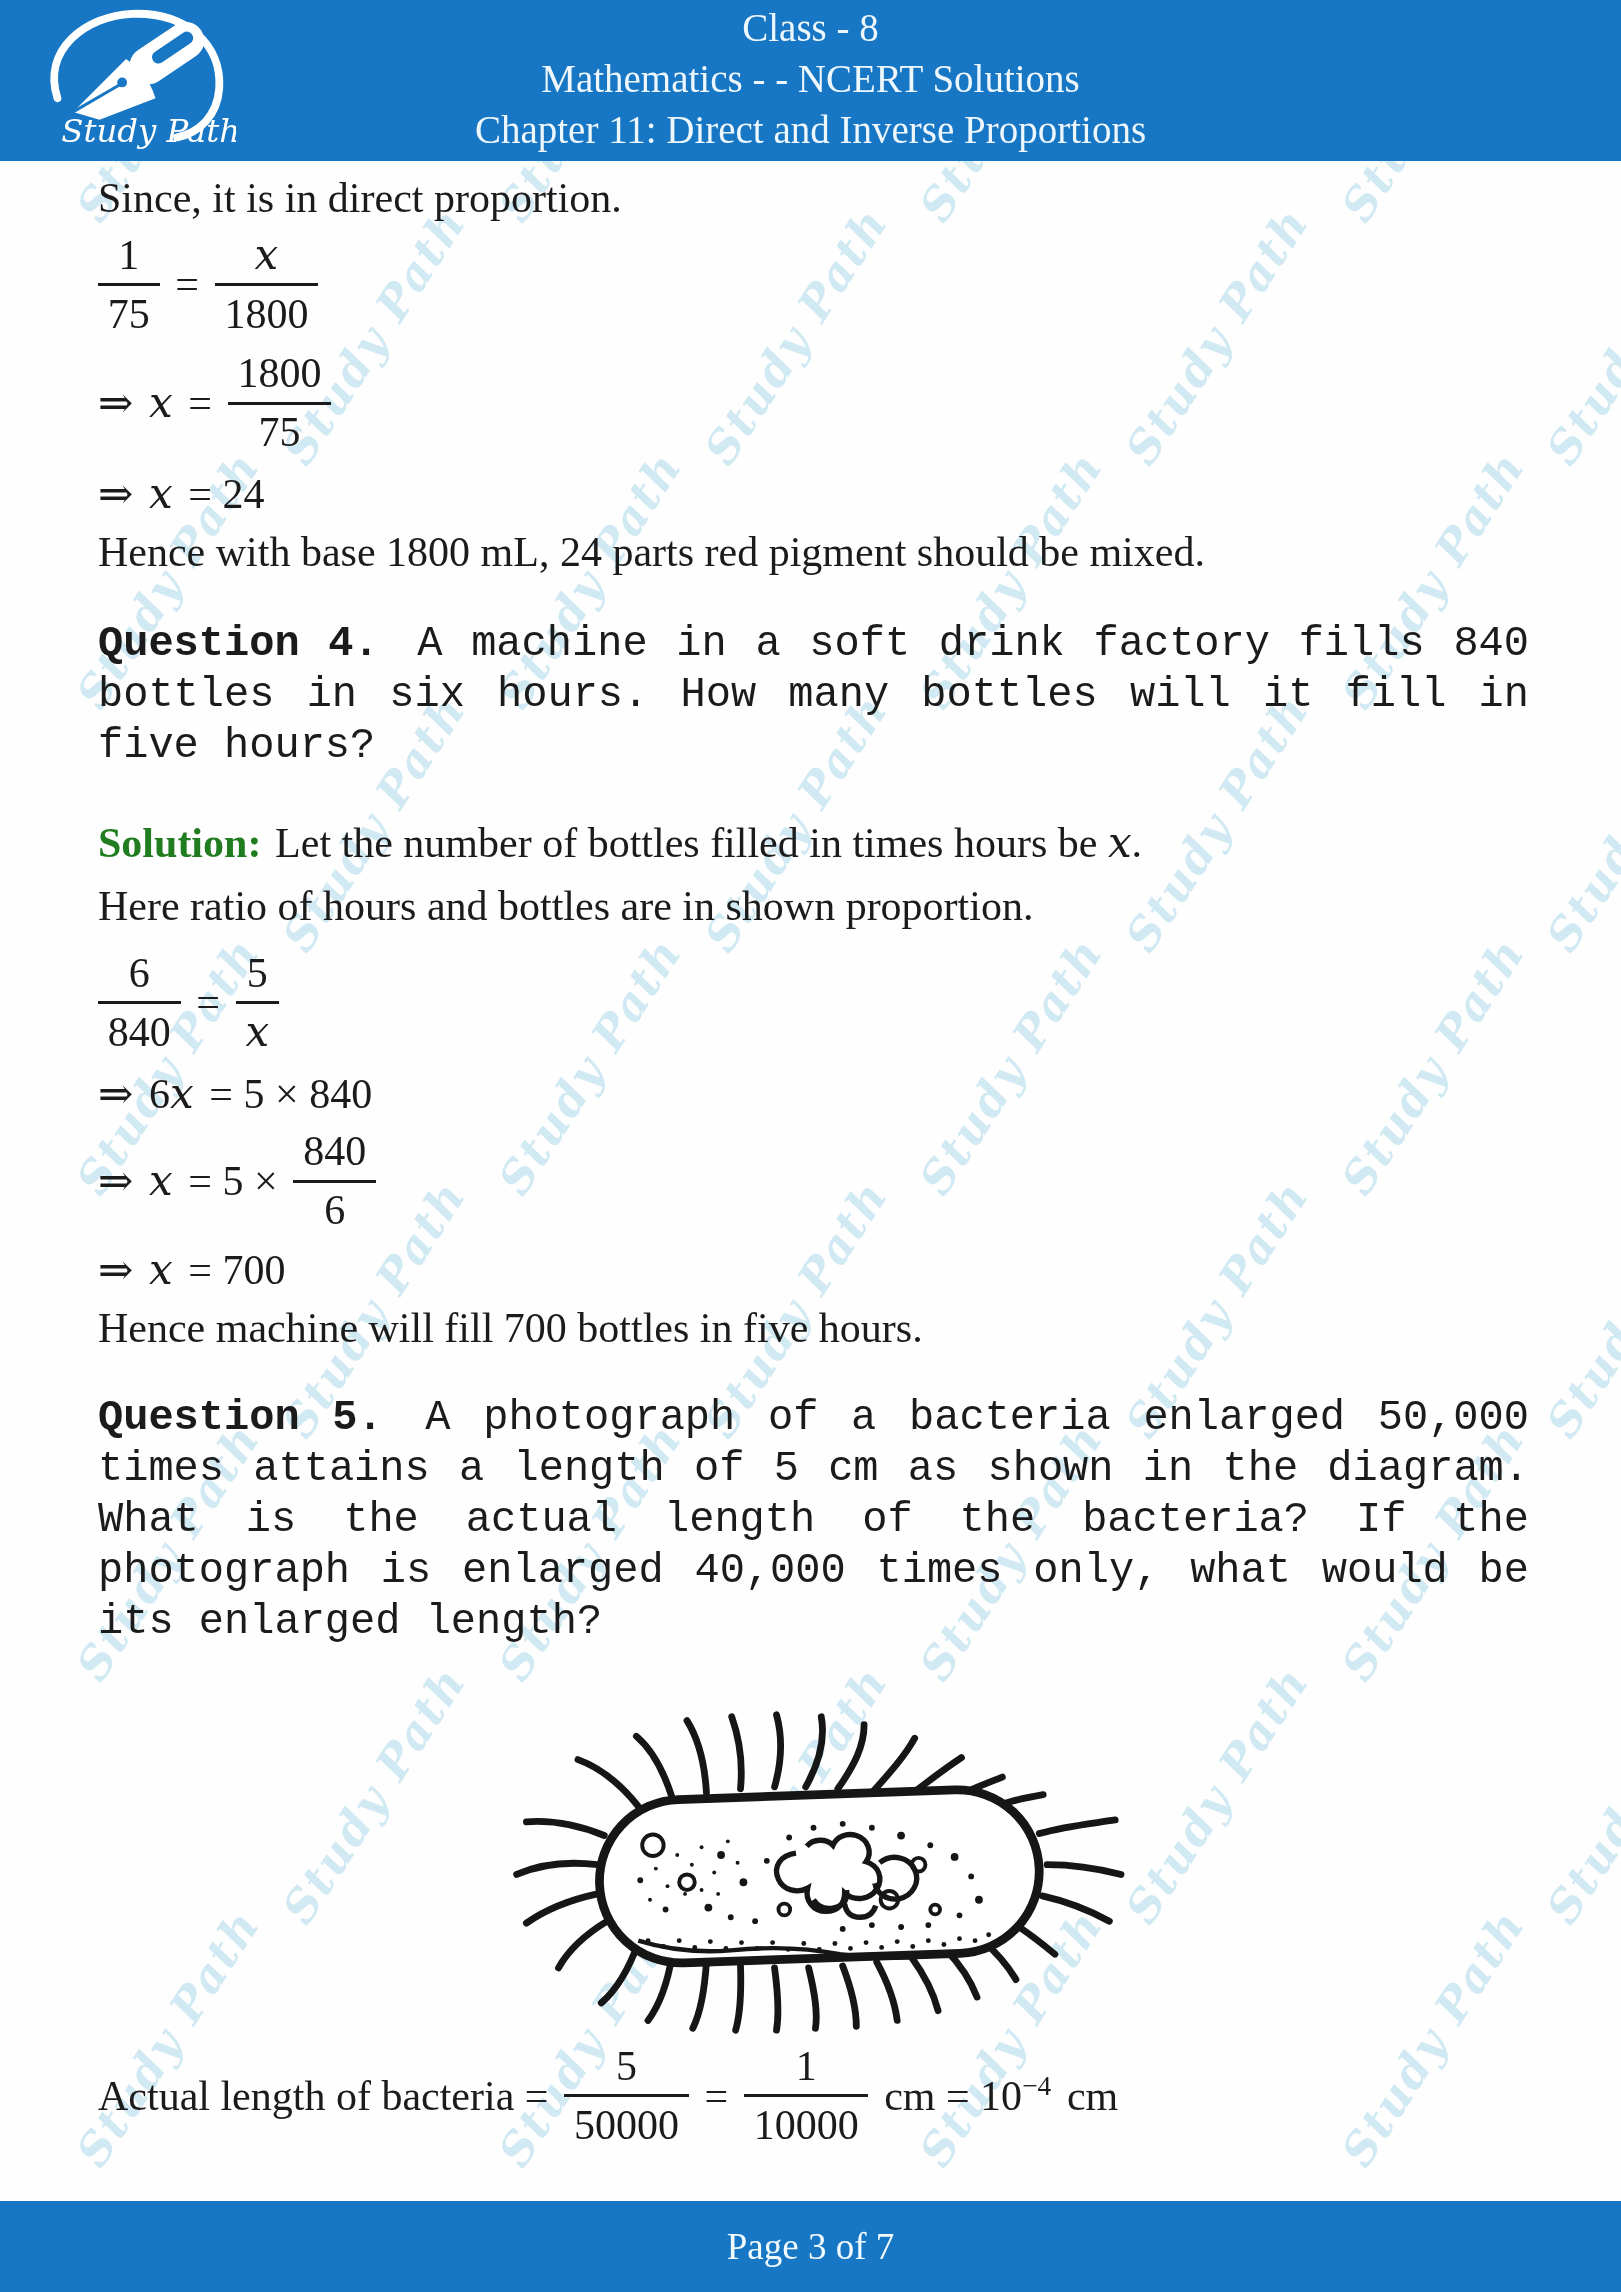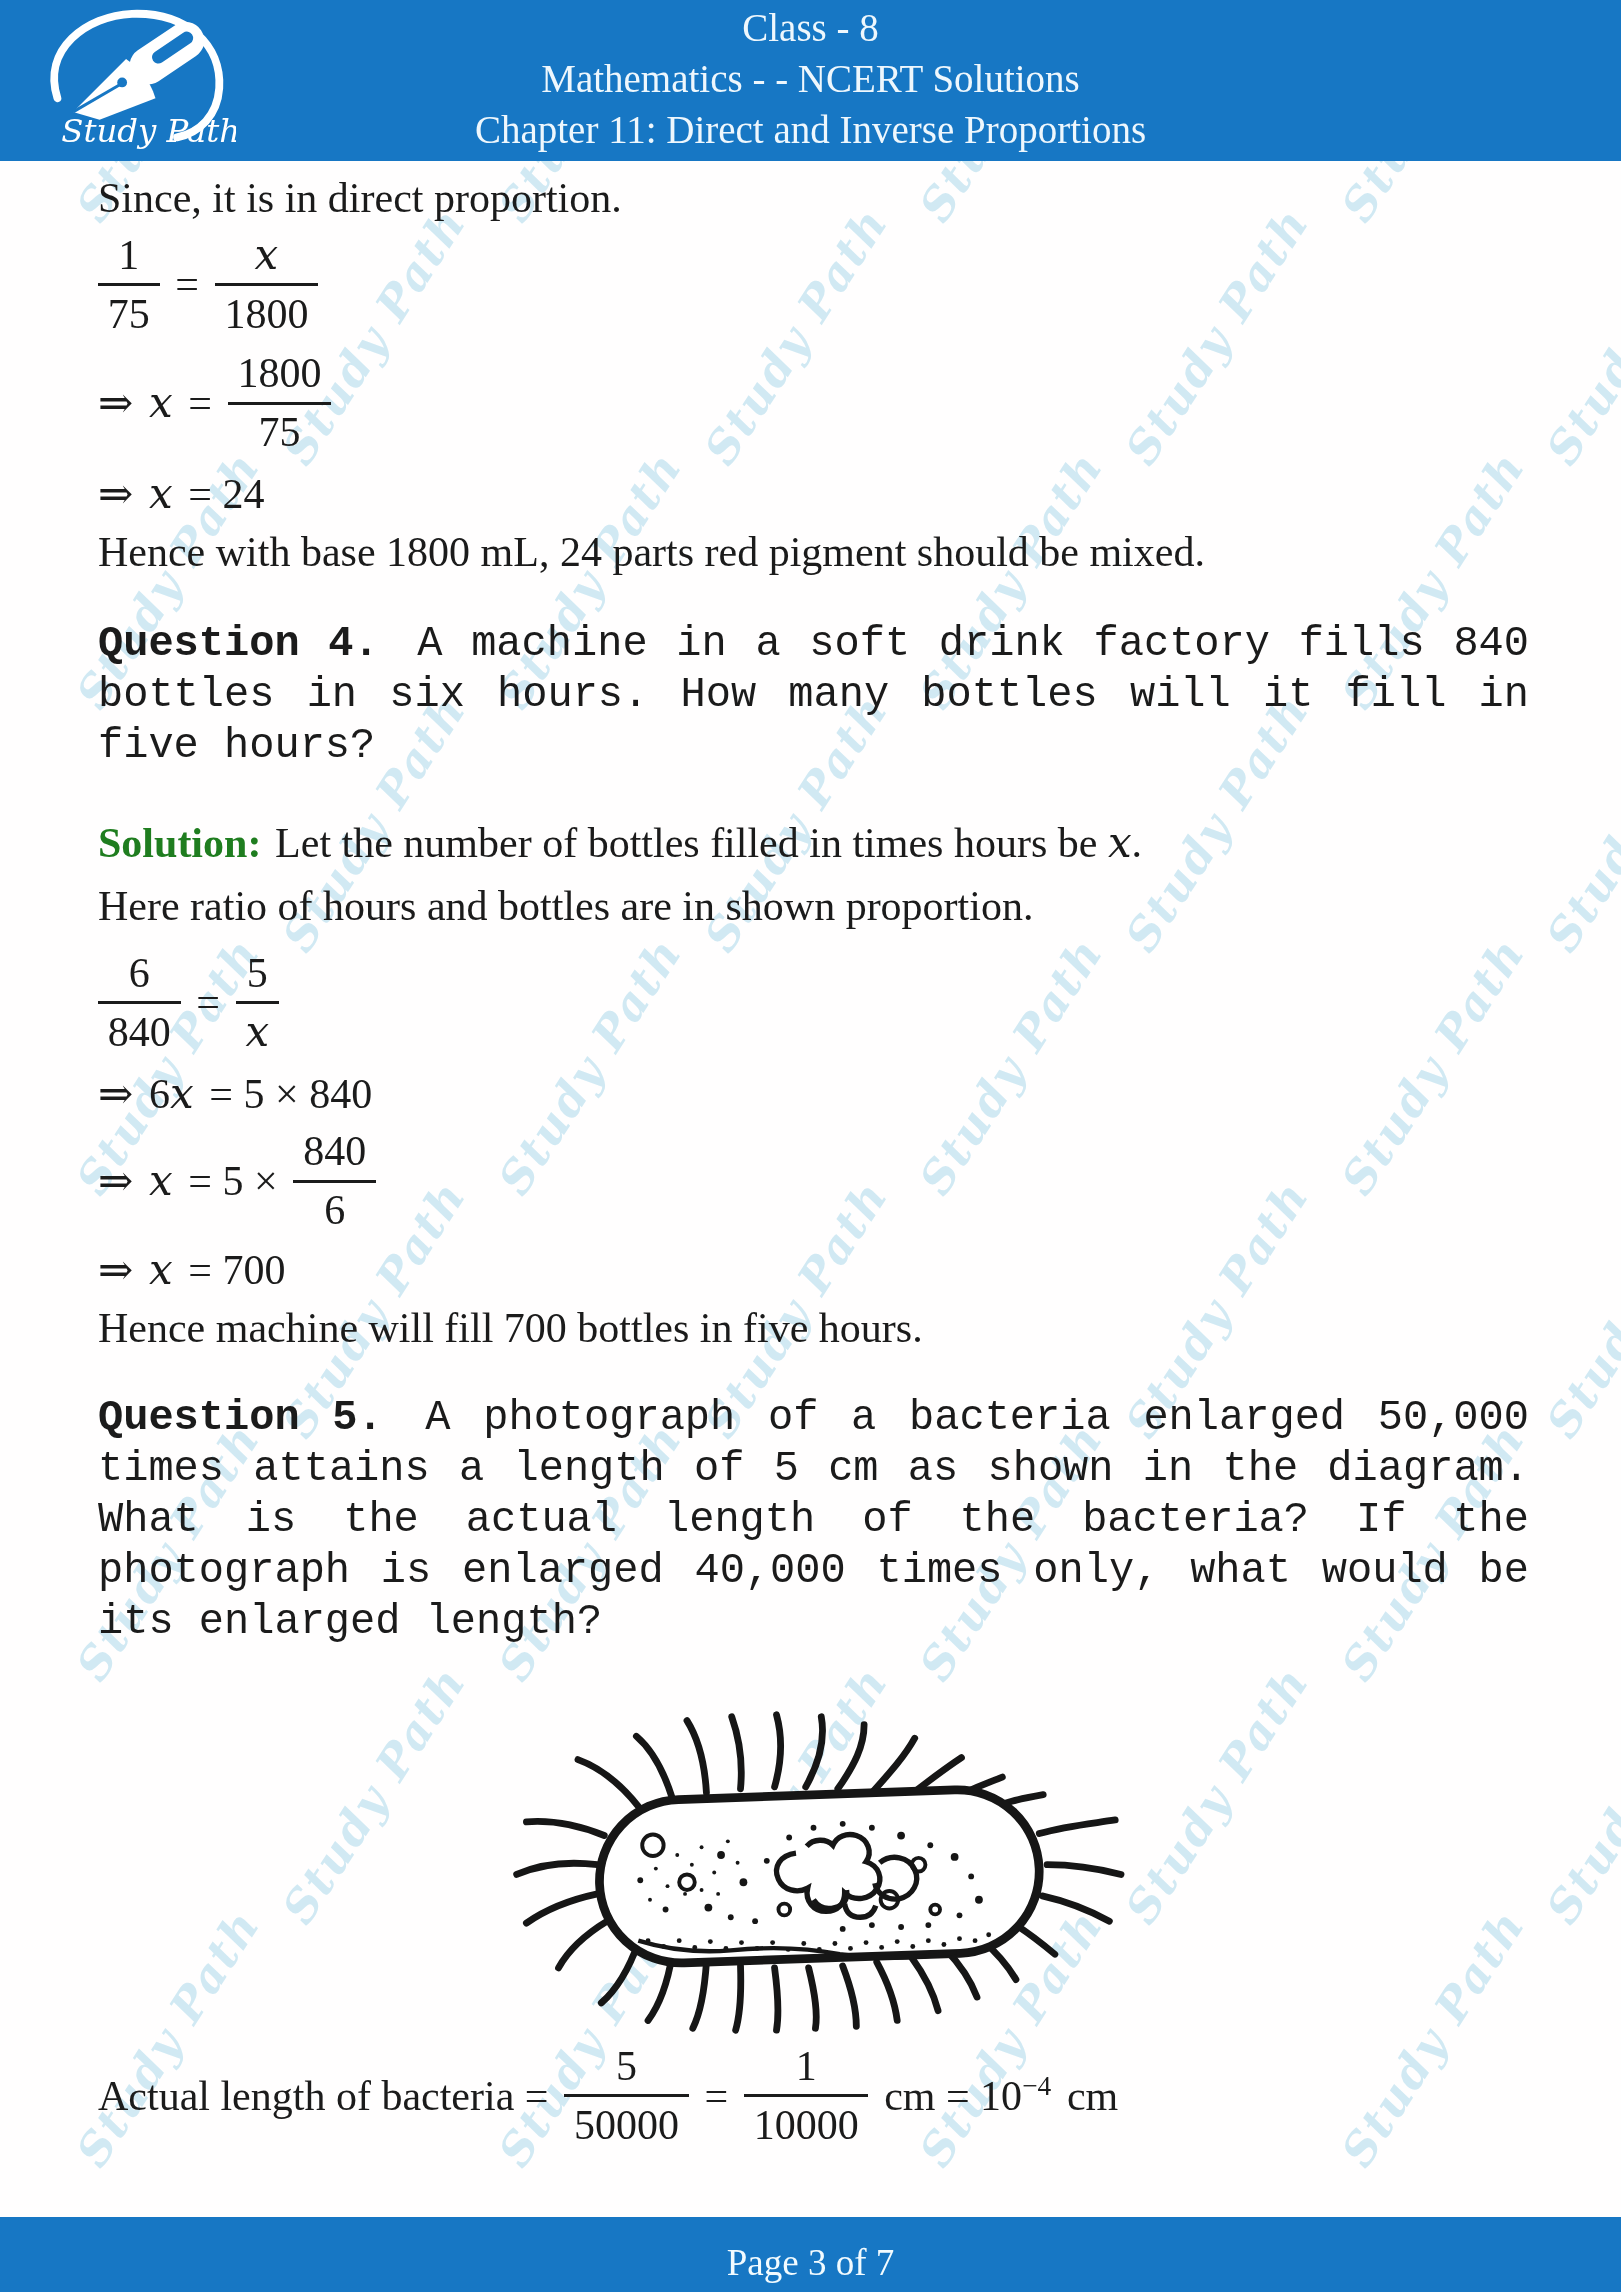--- a/index.html
+++ b/index.html
@@ -40,21 +40,21 @@
   .mv{font-style:italic;font-family:"DejaVu Serif",serif;}
   .eq{display:flex;align-items:center;gap:15.7px;font-size:42px;line-height:1.1;}
   .arrow{font-family:"DejaVu Serif",serif;}
   .frac{display:inline-flex;flex-direction:column;text-align:center;}
   .frac .num{display:block;padding:0 9.8px 4.9px;}
   .frac .den{display:block;border-top:3.9px solid var(--ink);padding:4.9px 9.8px 0;}
   sup.exp{font-size:27.4px;line-height:0;vertical-align:super;}
   .figure{display:flex;justify-content:center;margin-top:61px;}
   
   .ftr{
-    position:absolute;left:0;right:0;bottom:0;height:76px;
+    position:absolute;left:0;right:0;bottom:0;height:92px;
     background:var(--header_blue);z-index:2;text-align:center;
   }
   .ftr div{margin-top:23.5px;color:#f2fbff;font-size:37px;}
 </style>
 </head>
 <body>
 
 <div class="page">
 
   <header class="hdr">

